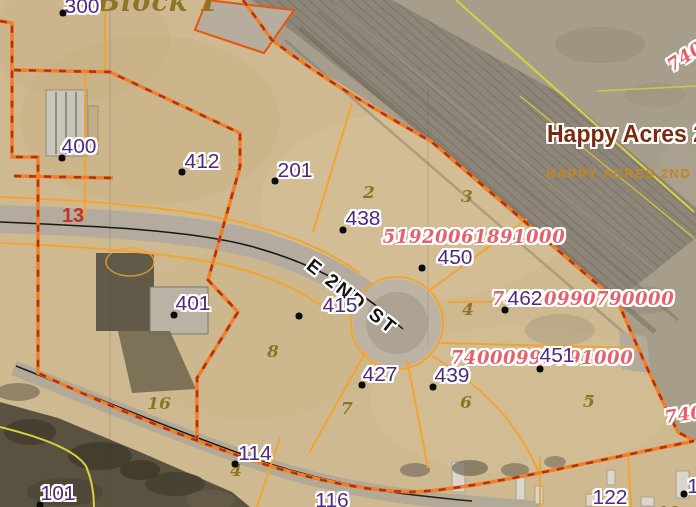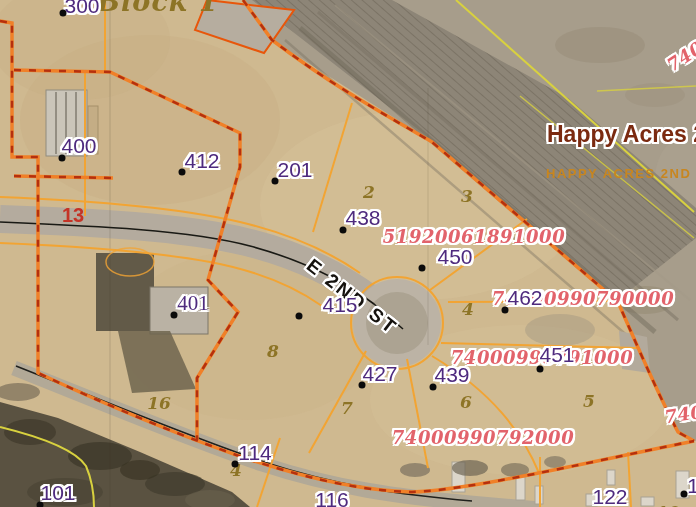--- a/index.html
+++ b/index.html
@@ -153,21 +153,20 @@
       <path d="M243,0 L272,40 C330,84 380,112 432,142 C500,200 560,252 618,302 C638,348 660,398 678,432 L694,441"></path>
       <path d="M14,70 L110,72 L240,133 L240,167 L208,280 L238,312 L197,378 L197,440"></path>
       <path d="M14,176 L113,178"></path>
     </g>
   </g>
 </svg>
 
 <div class="lbl pid halo" style="left:474px;top:236px;">51920061891000</div>
 <div class="lbl pid halo" style="left:570px;top:298px;margin-left:13px;">74000990790000</div>
 <div class="lbl pid halo" style="left:542px;top:357px;">74000990791000</div>
-<div class="lbl pid halo" style="left:483px;top:437px;">74000990792000</div>
 <div class="lbl pid halo" style="left:685px;top:56px;transform:translate(-50%,-50%) rotate(-33deg);">740</div>
 <div class="lbl pid halo" style="left:684px;top:414px;transform:translate(-50%,-50%) rotate(-8deg);">740</div>
 
 <div class="lbl lot" style="left:369px;top:192px;">2</div>
 <div class="lbl lot" style="left:467px;top:196px;">3</div>
 <div class="lbl lot" style="left:468px;top:309px;">4</div>
 <div class="lbl lot" style="left:589px;top:401px;">5</div>
 <div class="lbl lot" style="left:466px;top:402px;">6</div>
 <div class="lbl lot" style="left:347px;top:408px;">7</div>
 <div class="lbl lot" style="left:273px;top:351px;">8</div>
@@ -185,21 +184,21 @@
 <div class="lbl subsub" style="left:546px;top:166px;">HAPPY ACRES 2ND ADDN</div>
 
 <div class="lbl addr halo" style="left:82px;top:6px;">300</div>
 <div class="lbl addr halo" style="left:79px;top:146px;">400</div>
 <div class="lbl addr halo" style="left:202px;top:161px;text-align:right;">412</div>
 <div class="lbl addr halo" style="left:295px;top:170px;">201</div>
 <div class="lbl addr halo" style="left:363px;top:218px;">438</div>
 <div class="lbl addr halo" style="left:443px;top:257px;margin-left:12px;">450</div>
 <div class="lbl addr halo" style="left:525px;top:298px;">462</div>
 <div class="lbl addr halo" style="left:557px;top:355px;">451</div>
-<div class="lbl addr halo" style="left:193px;top:303px;font-family:Liberation Serif, serif;">401</div>
+<div class="lbl addr halo" style="left:193px;top:303px;">401</div>
 <div class="lbl addr halo" style="left:340px;top:305px;">415</div>
 <div class="lbl addr halo" style="left:380px;top:374px;">427</div>
 <div class="lbl addr halo" style="left:452px;top:375px;">439</div>
 <div class="lbl addr halo" style="left:255px;top:453px;">114</div>
 <div class="lbl addr halo" style="left:332px;top:500px;">116</div>
 <div class="lbl addr halo" style="left:58px;top:493px;">101</div>
 <div class="lbl addr halo" style="left:610px;top:497px;">122</div>
 <div class="lbl addr halo" style="left:693px;top:486px;">1</div>
 
 <div class="dot" style="left:63px;top:13px;"></div>

